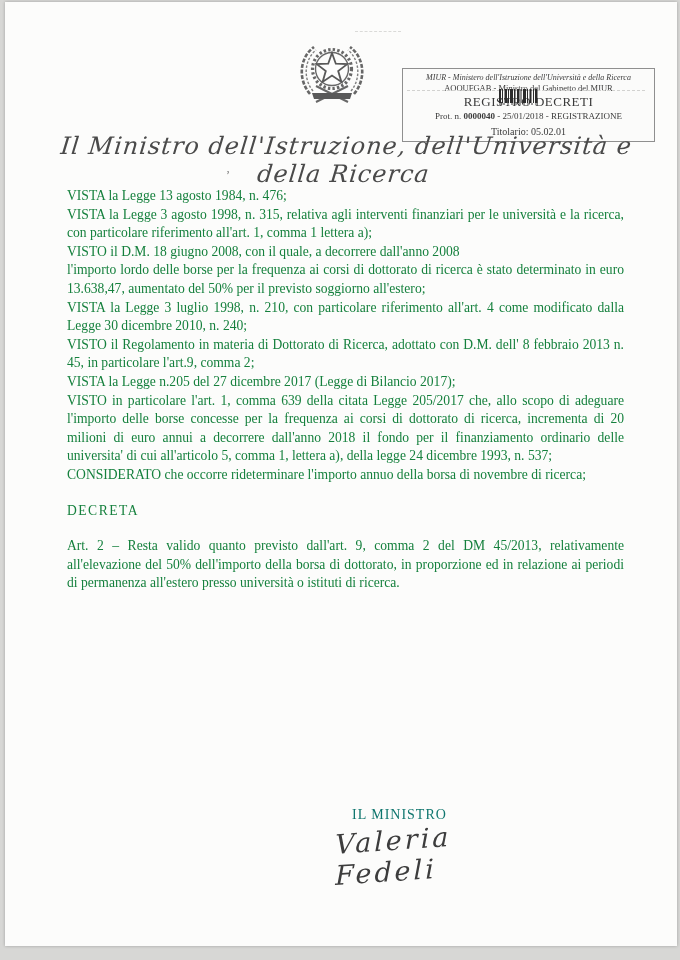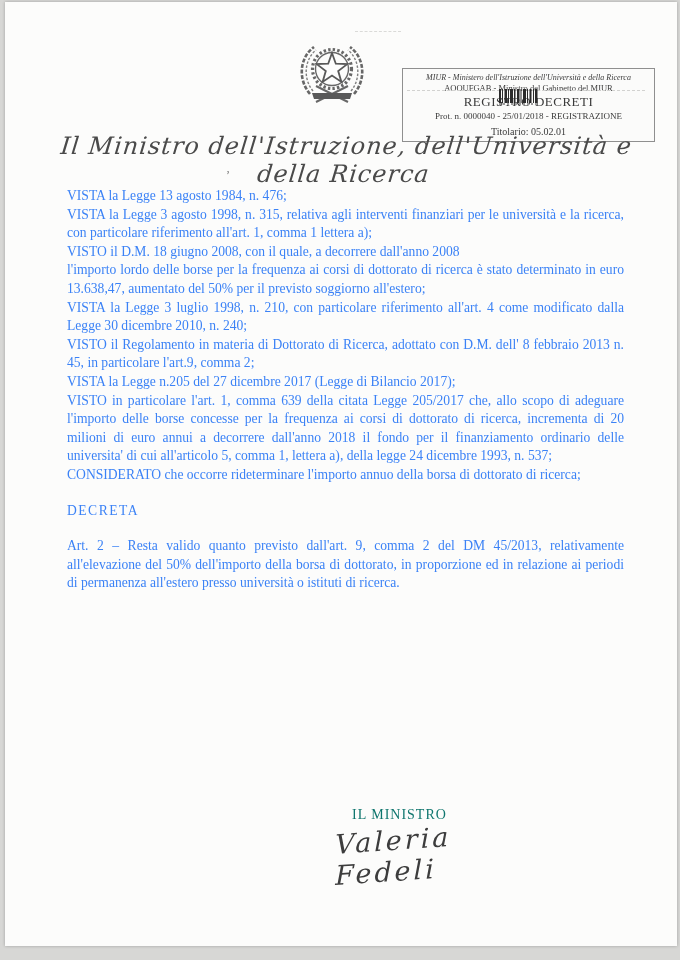--- a/index.html
+++ b/index.html
@@ -31,21 +31,21 @@
     text-align:center;
     font-family:"Liberation Serif", serif;
     color:#3a3a3a;
     line-height:1.3;
     margin-top:40px;
   }
   .stamp .l1 { font-style:italic; font-size:8px; }
   .stamp .l2 { font-size:8.5px; }
   .stamp .l3 { font-size:13px; letter-spacing:.5px; }
   .stamp .l4 { font-size:9px; }
-  .stamp .l4 b { font-weight:normal; }
+  .stamp .l4 b { font-weight:bold; }
   .stamp .l5 { font-size:10px; margin-top:2px; }
 
   .artifact-line-a {
     position:absolute; left:402px; top:88px; width:238px; height:0;
     border-top:1px dashed #d2d2d0;
   }
   .artifact-line-b {
     position:absolute; left:350px; top:29px; width:46px; height:0;
     border-top:1px dashed #dadad8;
   }
@@ -68,21 +68,21 @@
     font-size:24px;
     letter-spacing:1px;
     color:#4a4a4a;
     transform:skewX(-6deg);
   }
 
   
   .doc-body {
     position:absolute; left:62px; top:185px; width:557px;
     font-size:13.6px; line-height:18.6px;
-    color:#3b82f6;
+    color:#15803d;
   }
   .doc-body p {
     margin:0; text-align:justify; white-space:pre-line;
   }
   .decreta {
     text-align:center; margin:17px 0 17px 0 !important;
     letter-spacing:1.5px; white-space:normal !important;
   }
 
   
@@ -157,21 +157,21 @@
 
       <div class="doc-body">
         <p>VISTA la Legge 13 agosto 1984, n. 476;</p>
         <p>VISTA la Legge 3 agosto 1998, n. 315, relativa agli interventi finanziari per le università e la ricerca, con particolare riferimento all'art. 1, comma 1 lettera a);</p>
         <p>VISTO il D.M. 18 giugno 2008, con il quale, a decorrere dall'anno 2008
 l'importo lordo delle borse per la frequenza ai corsi di dottorato di ricerca è stato determinato in euro 13.638,47, aumentato del 50% per il previsto soggiorno all'estero;</p>
         <p>VISTA la Legge 3 luglio 1998, n. 210, con particolare riferimento all'art. 4 come modificato dalla Legge 30 dicembre 2010, n. 240;</p>
         <p>VISTO il Regolamento in materia di Dottorato di Ricerca, adottato con D.M. dell' 8 febbraio 2013 n. 45, in particolare l'art.9, comma 2;</p>
         <p>VISTA la Legge n.205 del 27 dicembre 2017 (Legge di Bilancio 2017);</p>
         <p>VISTO in particolare l'art. 1, comma 639 della citata Legge 205/2017 che, allo scopo di adeguare l'importo delle borse concesse per la frequenza ai corsi di dottorato di ricerca, incrementa di 20 milioni di euro annui a decorrere dall'anno 2018 il fondo per il finanziamento ordinario delle universita' di cui all'articolo 5, comma 1, lettera a), della legge 24 dicembre 1993, n. 537;</p>
-        <p>CONSIDERATO che occorre rideterminare l'importo annuo della borsa di dottorato di ricerca;</p>
+        <p>CONSIDERATO che occorre rideterminare l'importo annuo della borsa di novembre di ricerca;</p>
         <p class="decreta">DECRETA</p>
         <p>Art. 2 – Resta valido quanto previsto dall'art. 9, comma 2 del DM 45/2013, relativamente all'elevazione del 50%  dell'importo della borsa di dottorato, in proporzione ed in relazione ai periodi di permanenza all'estero presso università o istituti di ricerca.</p>
       </div>
 
       <div class="sig-role">IL MINISTRO</div>
       <div class="sig-name">Valeria Fedeli</div>
 
     </div>
   </div>
 </div>

